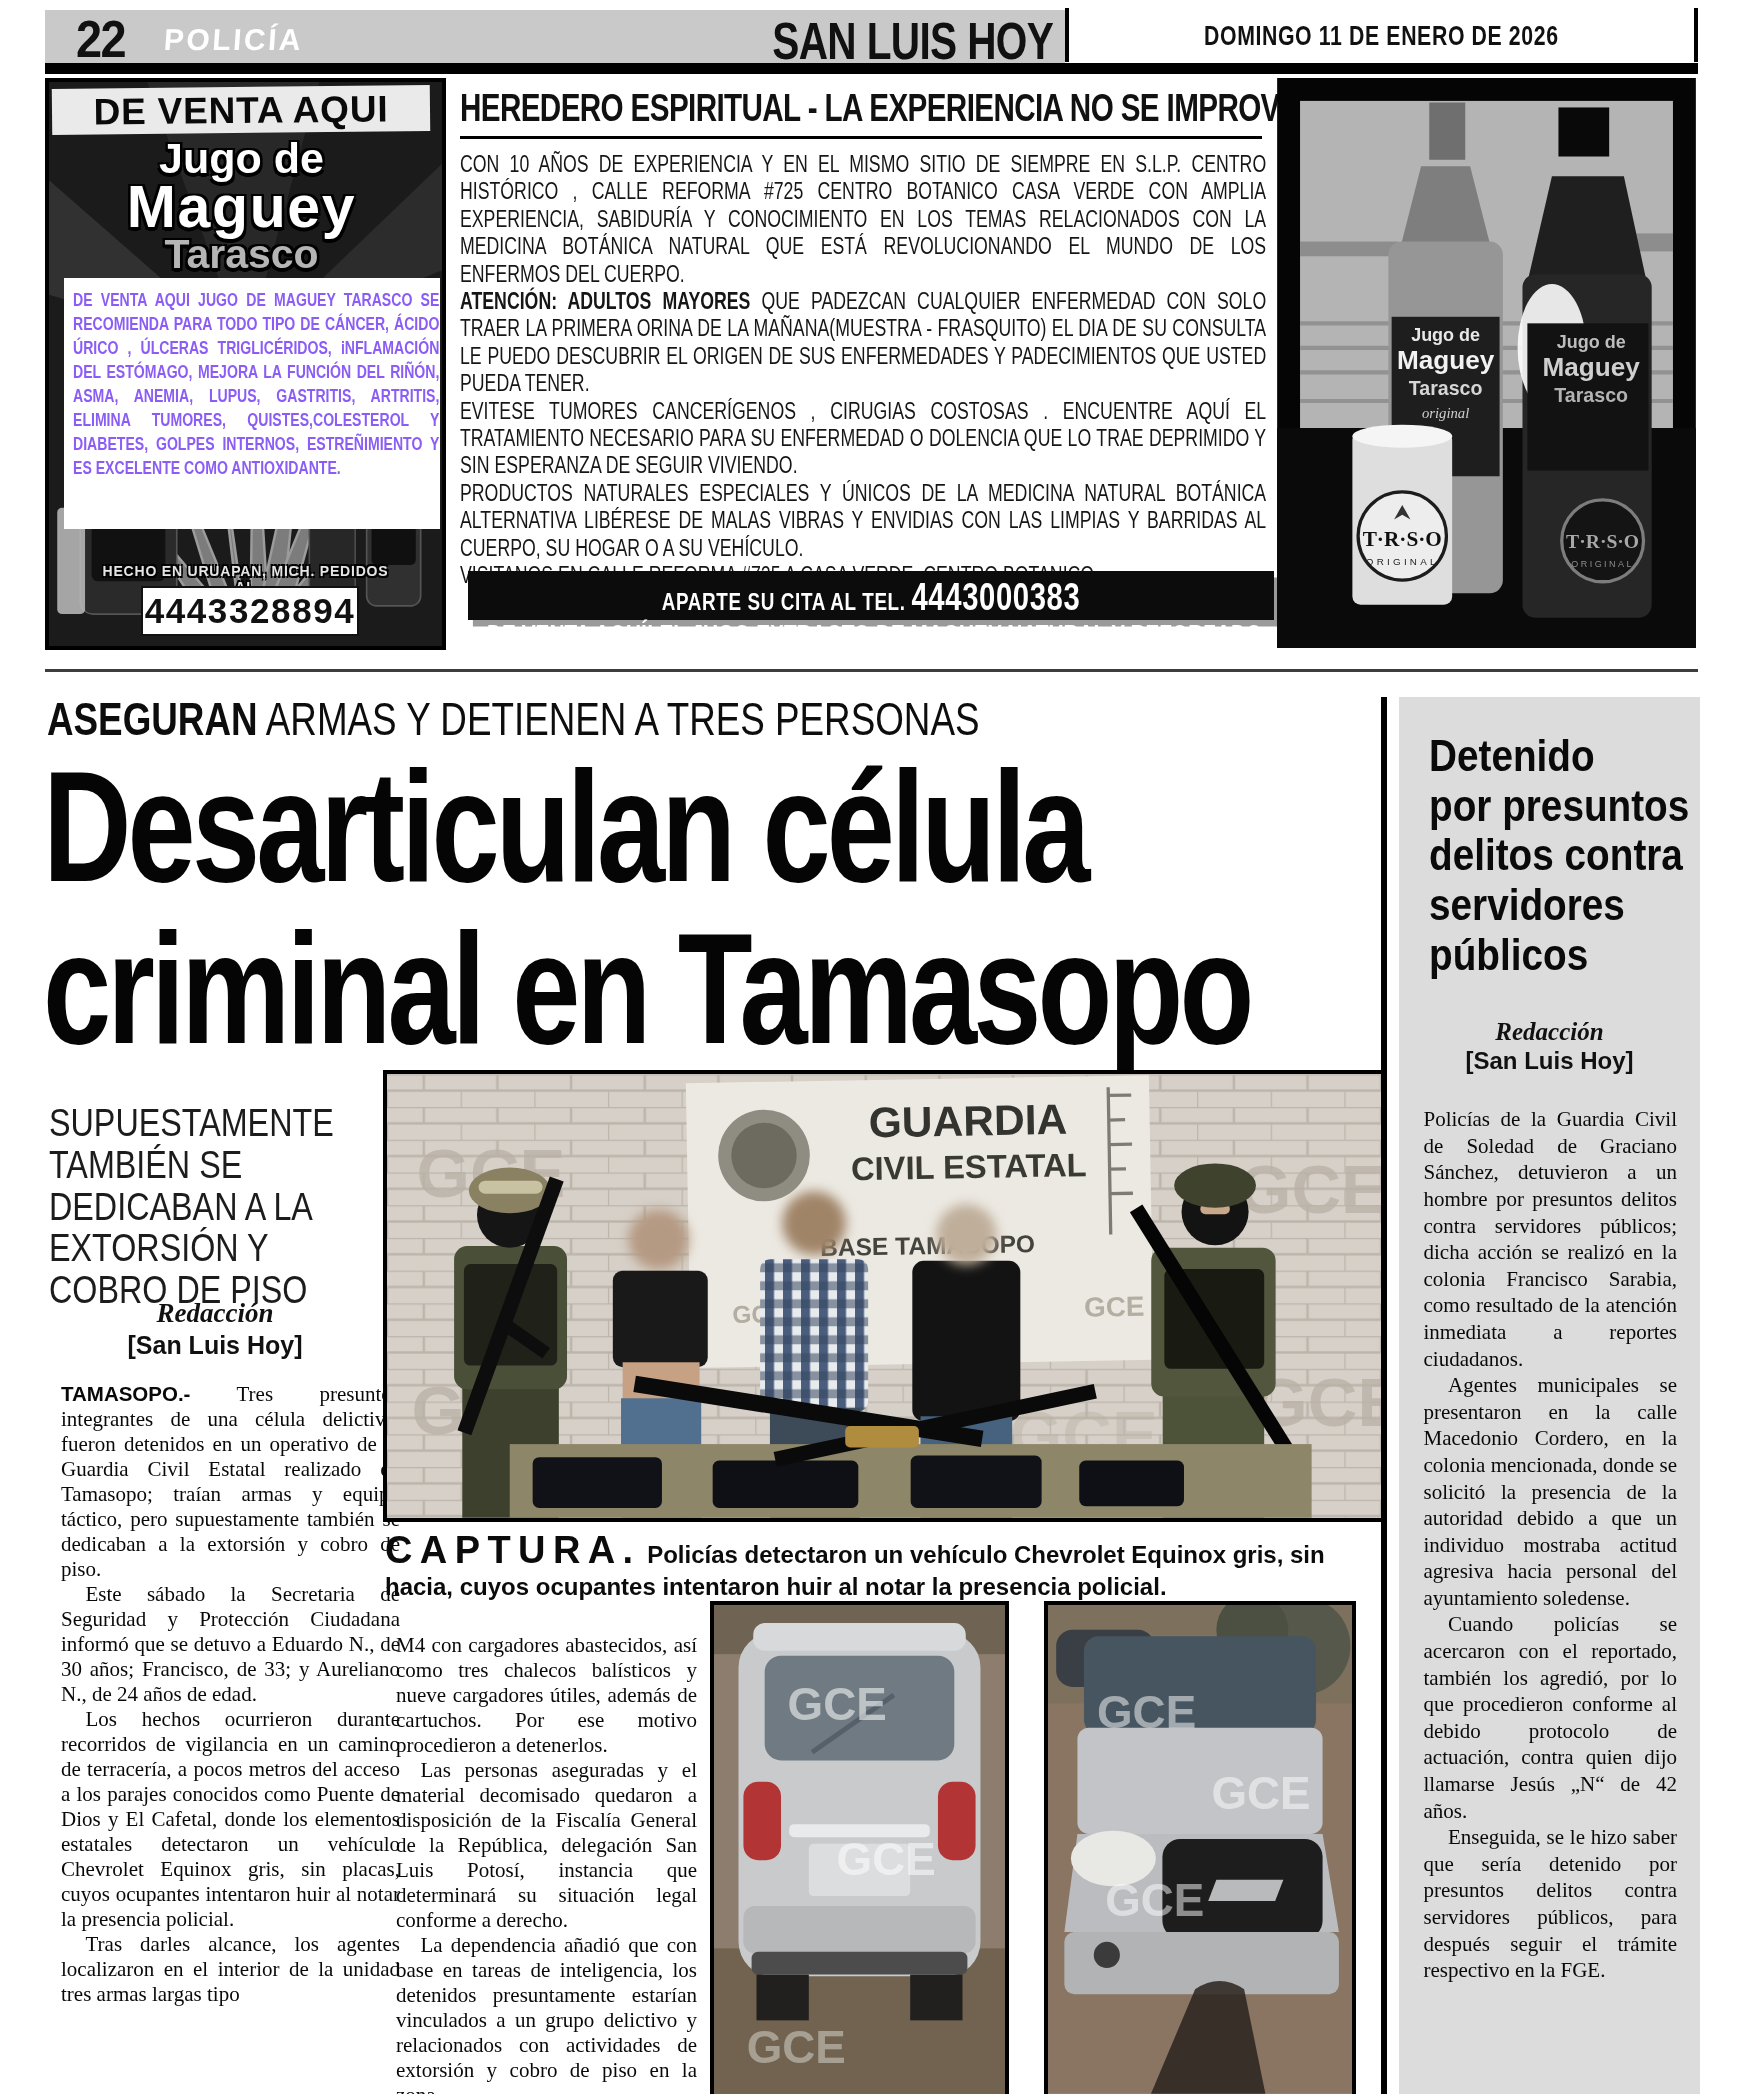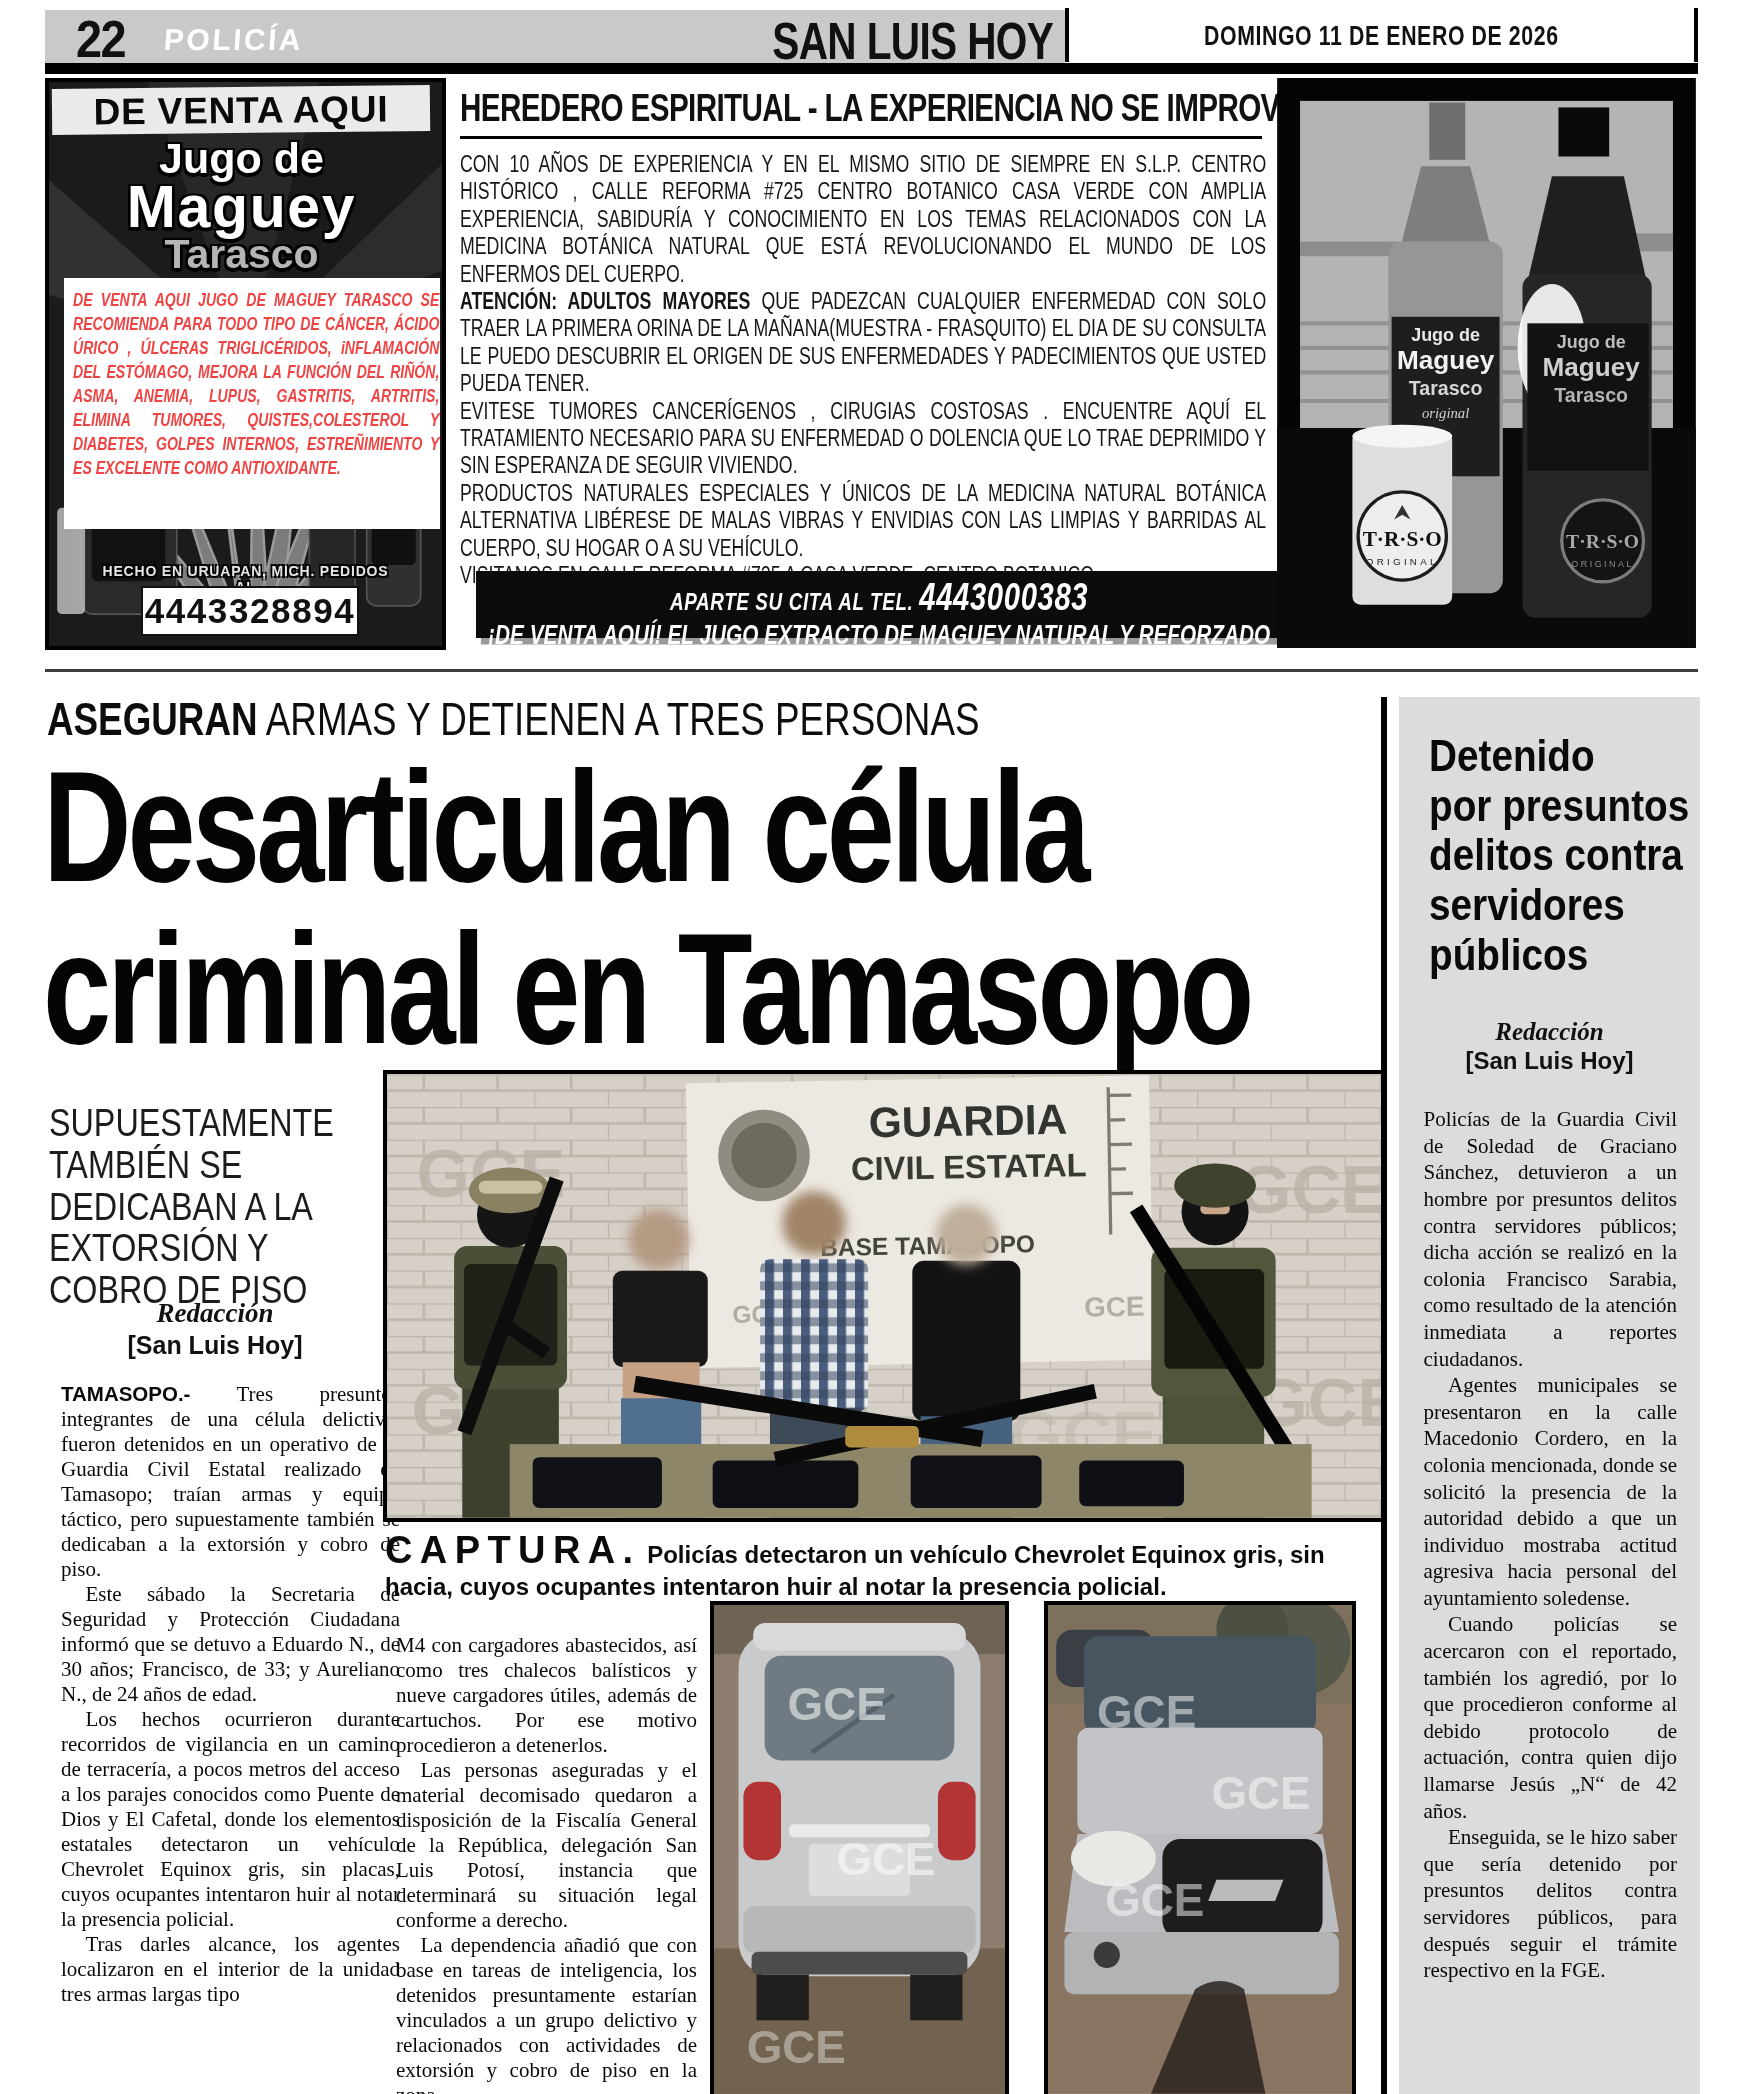--- a/index.html
+++ b/index.html
@@ -19,21 +19,21 @@
   .ad-body p{margin:0;}
   .ad-bar{background:#0c0c0c;color:#fff;text-align:center;box-shadow:4.9px 6.5px 0 #9a9a9a;}
   .ad-bar-in{width:1047px;transform:scaleX(.77);transform-origin:0 0;}
   .ad-bar-l1{font-size:24.5px;font-weight:700;letter-spacing:0.8px;}
   .ad-bar-phone{font-size:38px;font-weight:900;letter-spacing:0.8px;}
   .ad-bar-l2{font-size:27px;font-weight:800;margin-top:1.6px;}
   .poster{background:#141414;border:4.1px solid #000;}
   .poster-banner{background:#eaeaea;color:#0a0a0a;font-weight:800;text-align:center;font-size:37px;letter-spacing:0.8px;transform:rotate(-.6deg);}
   .brand{text-align:center;color:#fff;font-weight:800;line-height:.95;
          text-shadow:-2.5px -2.5px 0 #000,2.5px -2.5px 0 #000,-2.5px 2.5px 0 #000,2.5px 2.5px 0 #000,0 4.1px 0 #000;}
-  .poster-box{background:#fff;color:#ef4444;font-style:italic;}
+  .poster-box{background:#fff;color:#8b5cf6;}
   .poster-box-in{width:458px;transform:scaleX(.8);transform-origin:0 0;font-size:17.6px;line-height:24px;font-weight:600;text-align:justify;}
   .hecho{color:#e6e6e6;font-size:14px;font-weight:700;letter-spacing:0.8px;text-align:center;
          text-shadow:-1.6px -1.6px 0 #000,1.6px -1.6px 0 #000,-1.6px 1.6px 0 #000,1.6px 1.6px 0 #000;}
   .phone-box{background:#fff;border:2.5px solid #111;color:#111;font-size:35px;font-weight:600;letter-spacing:1.6px;text-align:center;line-height:46px;}
   .kicker{font-size:46px;white-space:nowrap;transform:scaleX(.8);transform-origin:0 0;color:#0d0d0d;}
   .kicker b{font-weight:900;}
   .headline{font-weight:800;font-size:157px;line-height:162px;letter-spacing:-4.9px;white-space:nowrap;
             transform:scaleX(.78);transform-origin:0 0;color:#050505;}
   .deck{font-size:38px;line-height:1.1;font-weight:400;color:#1c1c1c;transform:scaleX(.85);transform-origin:0 0;width:385px;}
   .byline{text-align:center;}
@@ -114,21 +114,21 @@
   <div class="abs" style="left:460px;top:82px;width:806px;height:565px;">
     <div class="abs ad-title" style="left:0;top:4.9px;">HEREDERO ESPIRITUAL - LA EXPERIENCIA NO SE IMPROVISA</div>
     <div class="abs" style="left:0;top:54px;width:802px;height:3.3px;background:#000;"></div>
     <div class="abs ad-body just" style="left:0;top:69px;">
       <p>CON 10 AÑOS DE EXPERIENCIA Y EN EL MISMO SITIO DE SIEMPRE EN S.L.P. CENTRO HISTÓRICO , CALLE REFORMA #725 CENTRO BOTANICO CASA VERDE CON AMPLIA EXPERIENCIA, SABIDURÍA Y CONOCIMIENTO EN LOS TEMAS RELACIONADOS CON LA MEDICINA BOTÁNICA NATURAL QUE ESTÁ REVOLUCIONANDO EL MUNDO DE LOS ENFERMOS DEL CUERPO.</p>
       <p><b>ATENCIÓN: ADULTOS MAYORES</b><span> QUE PADEZCAN CUALQUIER ENFERMEDAD CON SOLO TRAER LA PRIMERA ORINA DE LA MAÑANA(MUESTRA - FRASQUITO) EL DIA DE SU CONSULTA LE PUEDO DESCUBRIR EL ORIGEN DE SUS ENFERMEDADES Y PADECIMIENTOS QUE USTED PUEDA TENER.</span></p>
       <p>EVITESE TUMORES CANCERÍGENOS , CIRUGIAS COSTOSAS . ENCUENTRE AQUÍ EL TRATAMIENTO NECESARIO PARA SU ENFERMEDAD O DOLENCIA QUE LO TRAE DEPRIMIDO Y SIN ESPERANZA DE SEGUIR VIVIENDO.</p>
       <p>PRODUCTOS NATURALES ESPECIALES Y ÚNICOS DE LA MEDICINA NATURAL BOTÁNICA ALTERNATIVA LIBÉRESE DE MALAS VIBRAS Y ENVIDIAS CON LAS LIMPIAS Y BARRIDAS AL CUERPO, SU HOGAR O A SU VEHÍCULO.</p>
       <p>VISITANOS EN CALLE REFORMA #725 A CASA VERDE. CENTRO BOTANICO</p>
     </div>
-    <div class="abs ad-bar" style="left:16px;top:489px;width:806px;height:67px;font-style:italic;">
+    <div class="abs ad-bar" style="left:8px;top:489px;width:806px;height:49px;">
       <div class="ad-bar-in" style="padding-top:4.9px;">
         <span class="ad-bar-l1">APARTE SU CITA AL TEL. </span><span class="ad-bar-phone">4443000383</span>
         <div class="ad-bar-l2">¡DE VENTA AQUÍ! EL JUGO EXTRACTO DE MAGUEY NATURAL Y REFORZADO</div>
       </div>
     </div>
   </div>
 
   <svg class="abs" style="left:1277px;top:78px;" width="419" height="570" viewBox="0 0 512 697">
     <rect width="512" height="697" fill="#050505"></rect>
     <rect x="28" y="28" width="456" height="400" fill="#b4b4b4"></rect>

